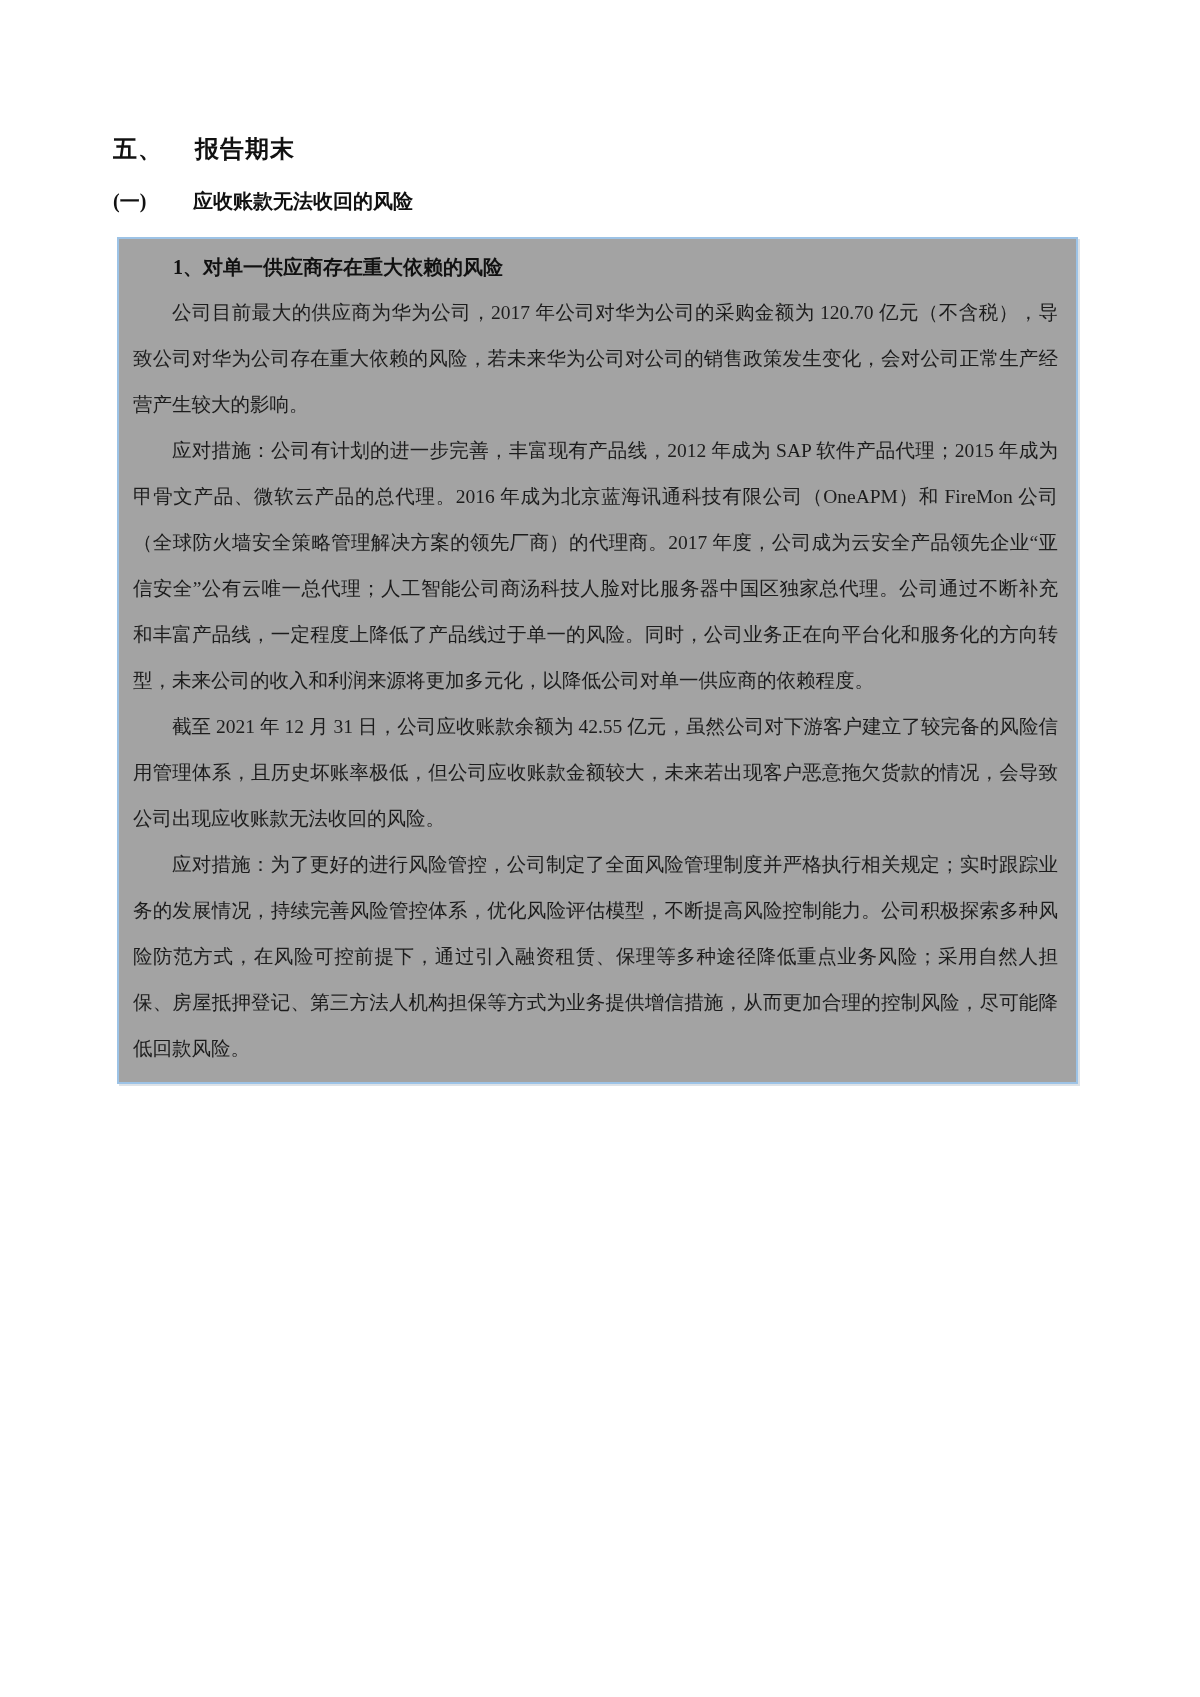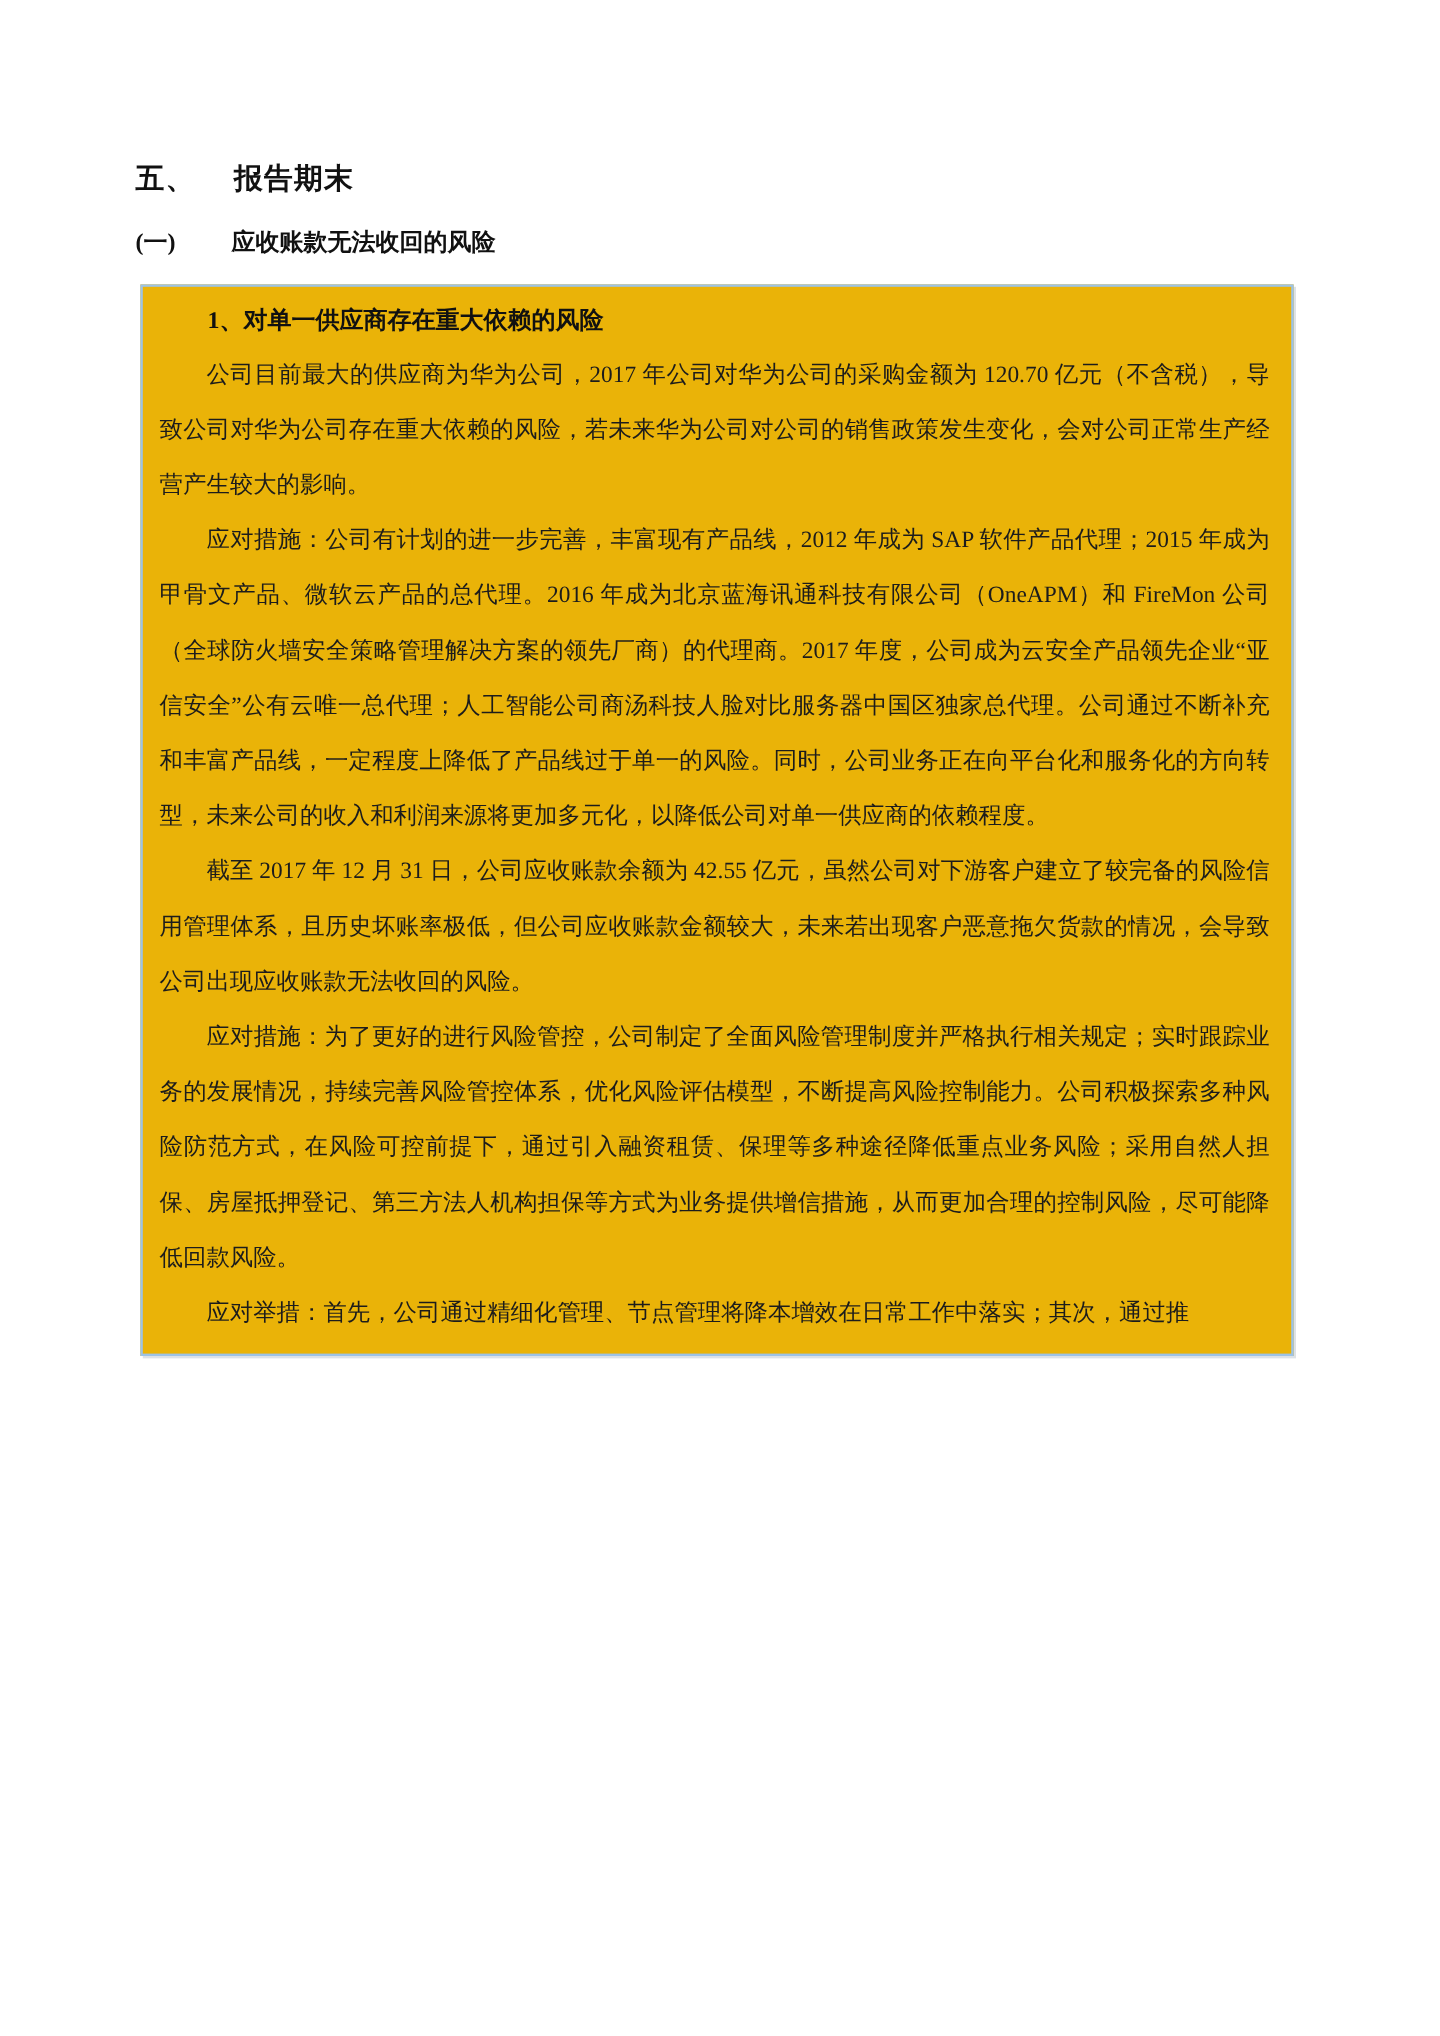--- a/index.html
+++ b/index.html
@@ -51,21 +51,21 @@
     flex: 0 0 80px;
   }
   .risk-box {
     margin-top: 22px;
     margin-left: 4px;
     width: 961px;
     box-sizing: border-box;
     border: 2px solid #9dc3e6;
     box-shadow: 2px 2px 0 rgba(120, 140, 160, 0.25);
     padding: 6px 18px 10px 14px;
-    background: #eab308;
+    background: #a3a3a3;
   }
   .risk-heading {
     margin: 0;
     font-size: 20px;
     font-weight: bold;
     color: #111111;
     line-height: 45px;
     text-indent: 2em;
   }
   .risk-para {
@@ -93,20 +93,19 @@
     <span class="num">(一)</span>
     <span>应收账款无法收回的风险</span>
   </h2>
 
   <div class="risk-box">
 
     <h3 class="risk-heading">1、对单一供应商存在重大依赖的风险</h3>
     <p class="risk-para">公司目前最大的供应商为华为公司，2017 年公司对华为公司的采购金额为 120.70 亿元（不含税），导致公司对华为公司存在重大依赖的风险，若未来华为公司对公司的销售政策发生变化，会对公司正常生产经营产生较大的影响。</p>
     <p class="risk-para">应对措施：公司有计划的进一步完善，丰富现有产品线，2012 年成为 SAP 软件产品代理；2015 年成为甲骨文产品、微软云产品的总代理。2016 年成为北京蓝海讯通科技有限公司（OneAPM）和 FireMon 公司（全球防火墙安全策略管理解决方案的领先厂商）的代理商。2017 年度，公司成为云安全产品领先企业“亚信安全”公有云唯一总代理；人工智能公司商汤科技人脸对比服务器中国区独家总代理。公司通过不断补充和丰富产品线，一定程度上降低了产品线过于单一的风险。同时，公司业务正在向平台化和服务化的方向转型，未来公司的收入和利润来源将更加多元化，以降低公司对单一供应商的依赖程度。</p>
 
-    <p class="risk-para">截至 2017 年 12 月 31 日，公司应收账款余额为 42.55 亿元，虽然公司对下游客户建立了较完备的风险信用管理体系，且历史坏账率极低，但公司应收账款金额较大，未来若出现客户恶意拖欠货款的情况，会导致公司出现应收账款无法收回的风险。</p>
+    <p class="risk-para">截至 2021 年 12 月 31 日，公司应收账款余额为 42.55 亿元，虽然公司对下游客户建立了较完备的风险信用管理体系，且历史坏账率极低，但公司应收账款金额较大，未来若出现客户恶意拖欠货款的情况，会导致公司出现应收账款无法收回的风险。</p>
     <p class="risk-para">应对措施：为了更好的进行风险管控，公司制定了全面风险管理制度并严格执行相关规定；实时跟踪业务的发展情况，持续完善风险管控体系，优化风险评估模型，不断提高风险控制能力。公司积极探索多种风险防范方式，在风险可控前提下，通过引入融资租赁、保理等多种途径降低重点业务风险；采用自然人担保、房屋抵押登记、第三方法人机构担保等方式为业务提供增信措施，从而更加合理的控制风险，尽可能降低回款风险。</p>
 
-    <p class="risk-para">应对举措：首先，公司通过精细化管理、节点管理将降本增效在日常工作中落实；其次，通过推</p>
 
   </div>
 
 </div>
 
 </body></html>

